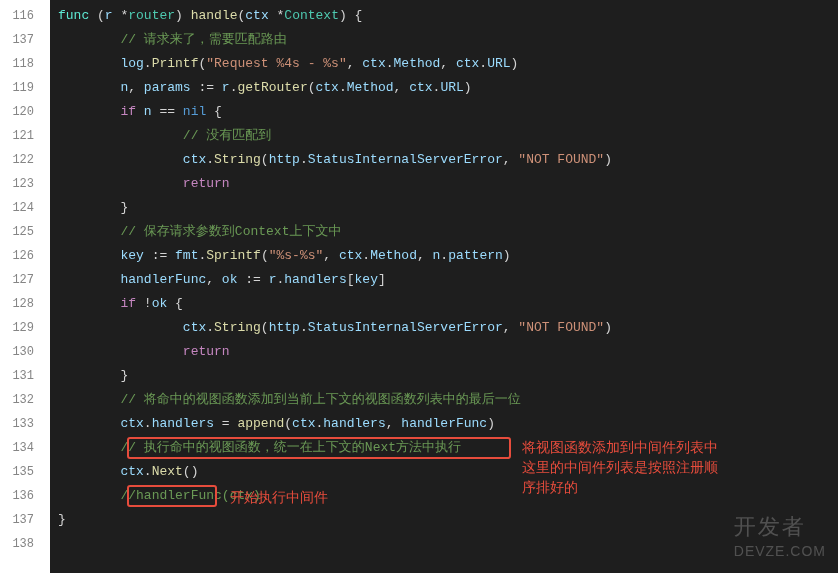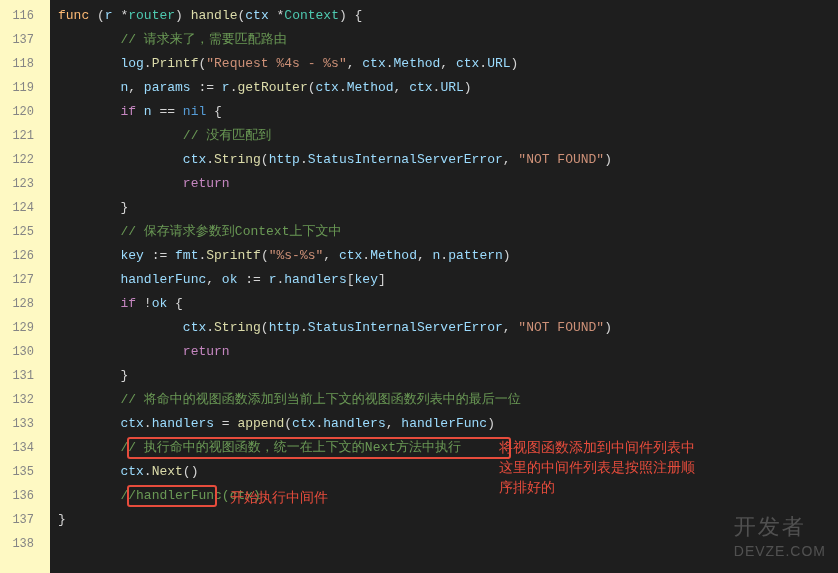--- a/index.html
+++ b/index.html
@@ -16,21 +16,21 @@
       height: 573px;
       overflow: hidden;
       position: relative;
     }
     .editor {
       display: flex;
       height: 100%;
     }
     .gutter {
       width: 50px;
-      background: #fef9c3;
+      background: #ffffff;
       padding-top: 4px;
       text-align: right;
       padding-right: 16px;
       flex-shrink: 0;
     }
     .line-number {
       color: #858585;
       height: 24px;
       line-height: 24px;
       font-size: 12px;
@@ -40,21 +40,21 @@
       padding-top: 4px;
       padding-left: 8px;
     }
     .code-line {
       height: 24px;
       line-height: 24px;
       white-space: pre;
       position: relative;
     }
     .kw { color: #c586c0; }
-    .func-kw { color: #fdba74; }
+    .func-kw { color: #5eead4; }
     .type { color: #4ec9b0; }
     .ident { color: #9cdcfe; }
     .func { color: #dcdcaa; }
     .str { color: #ce9178; }
     .comment { color: #6a9955; }
     .op { color: #d4d4d4; }
     .paren { color: #d4d4d4; }
     .punct { color: #d4d4d4; }
     .nil { color: #569cd6; }
     
@@ -78,21 +78,21 @@
     }
     .annotation {
       position: absolute;
       color: #e74c3c;
       font-size: 14px;
       font-family: 'Microsoft YaHei', sans-serif;
       line-height: 20px;
     }
     .annotation-1 {
       top: 437px;
-      left: 499px;
+      left: 522px;
       width: 220px;
     }
     .annotation-2 {
       top: 487px;
       left: 230px;
     }
     .watermark {
       position: absolute;
       bottom: 10px;
       right: 12px;

